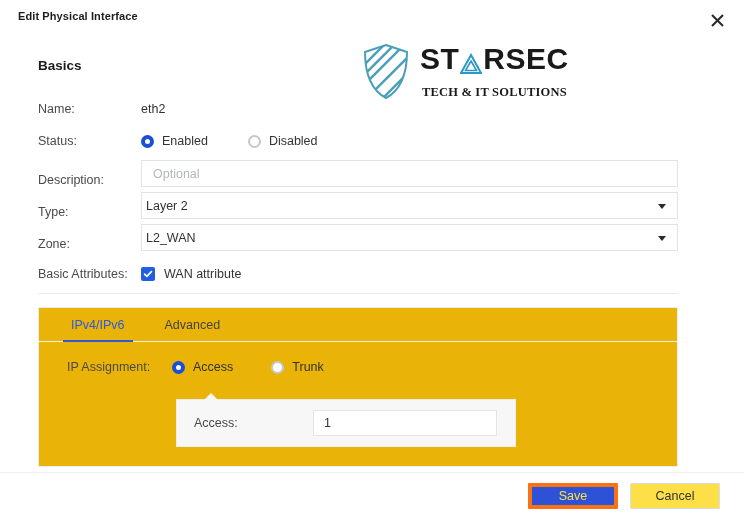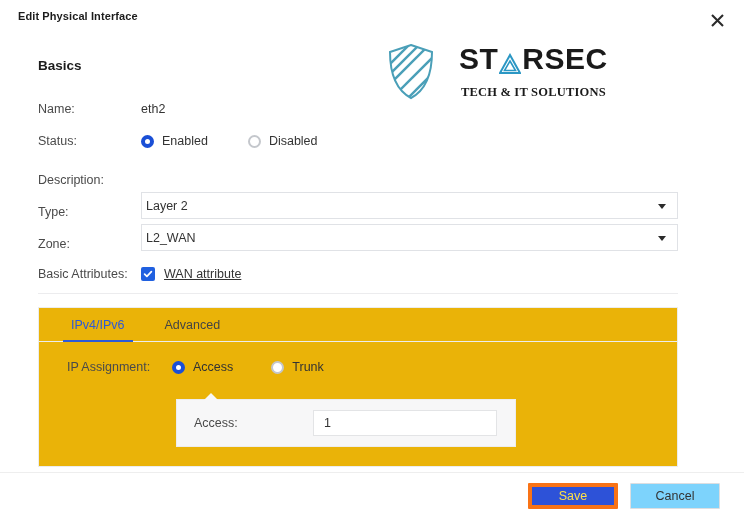--- a/index.html
+++ b/index.html
@@ -24,22 +24,22 @@
   }
   .close-btn {
     position:absolute; right:15px; top:8px;
     width:24px; height:24px; cursor:pointer;
     display:flex; align-items:center; justify-content:center;
   }
   .close-btn svg { display:block; }
 
   
   .logo-wrap {
-    position:absolute; left:388px; top:44px;
-    display:flex; align-items:center; gap:25px;
+    position:absolute; left:363px; top:44px;
+    display:flex; align-items:center; gap:11px;
   }
   .logo-shield { width:46px; height:56px; flex:none; }
   .logo-text { display:flex; flex-direction:column; }
   .logo-main {
     display:flex; align-items:center;
     font-family:"Liberation Sans", sans-serif;
     font-weight:bold; font-size:30px; color:#1a1a1a;
     letter-spacing:.5px; line-height:1;
   }
   .logo-main .tri { display:inline-block; width:22px; height:22px; margin:0 1px; position:relative; top:2px;}
@@ -84,21 +84,21 @@
     display:flex; align-items:center; padding:0 4px;
     font-size:12.5px; color:#333; cursor:pointer; position:relative;
   }
   .select .caret {
     position:absolute; right:11px; top:50%; margin-top:-2px;
     width:0;height:0;border-left:4px solid transparent;border-right:4px solid transparent;
     border-top:5px solid #2b2b2b;
   }
 
   
-  .cb-opt { display:flex; align-items:center; cursor:pointer;text-decoration:underline; }
+  .cb-opt { display:flex; align-items:center; cursor:pointer; }
   .cb {
     width:14px; height:14px; border-radius:2px; flex:none;
     background:#2060e0; display:flex;align-items:center;justify-content:center;
   }
   .cb-lbl { font-size:12.5px; color:#333; margin-left:9px; }
 
   
   .divider {
     position:absolute; left:38px; top:293px; width:640px; height:1px;
     background:#ececee;
@@ -158,21 +158,21 @@
     border-top:1px solid #eeeeee;
     display:flex; align-items:center; justify-content:flex-end;
     padding-right:24px; gap:12px;
   }
   .btn {
     height:26px; min-width:90px; font-size:12.5px;
     display:flex; align-items:center; justify-content:center;
     cursor:pointer; border-radius:1px;
   }
   .btn-primary { background:#2d52d8; color:#fde047; border:4px solid #f97316; }
-  .btn-ghost { background:#7dd3fc; color:#333; border:1px solid #dcdee1; }
+  .btn-ghost { background:#fde047; color:#333; border:1px solid #dcdee1; }
 </style>
 </head>
 <body>
 
 <div class="dlg-header">
   <div class="dlg-title">Edit Physical Interface</div>
   <div class="close-btn">
     <svg width="15" height="15" viewBox="0 0 15 15" aria-hidden="true">
       <path d="M2 2 L13 13 M13 2 L2 13" stroke="#2b2b2b" stroke-width="2.1" fill="none"></path>
     </svg>
@@ -224,20 +224,21 @@
     <span class="radio-lbl">Enabled</span>
   </span>
   <span class="radio-opt">
     <span class="radio"></span>
     <span class="radio-lbl">Disabled</span>
   </span>
 </div>
 
 <div class="row" style="top:160px;height:27px;">
   <span class="row-label">Description:</span>
+  <span class="field ph" style="width:537px;">Optional</span>
 </div>
 
 <div class="row" style="top:192px;height:27px;">
   <span class="row-label">Type:</span>
   <span class="select" style="width:537px;">
     <span>Layer 2</span>
     <span class="caret"></span>
   </span>
 </div>
 

